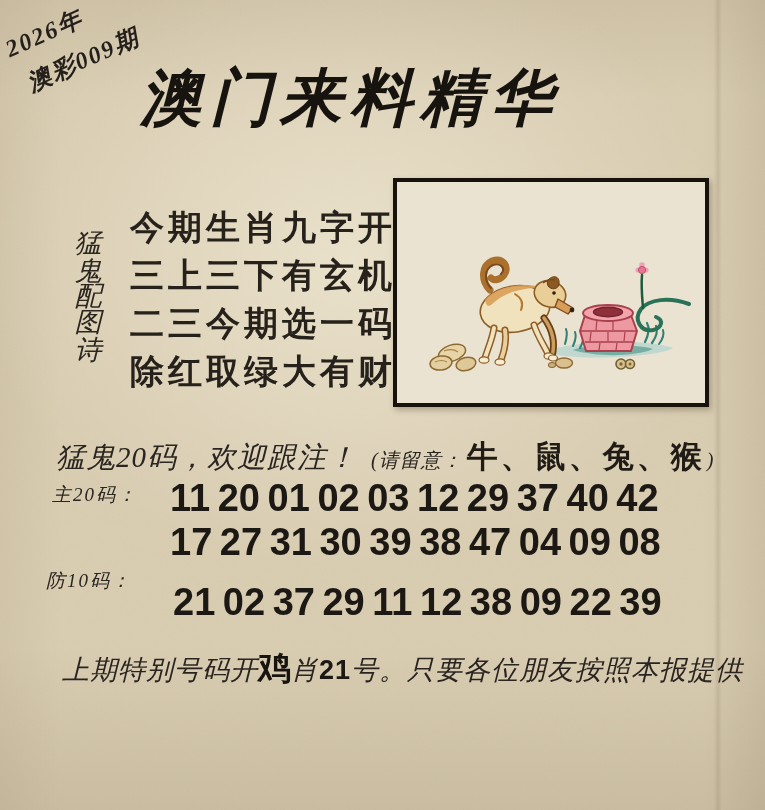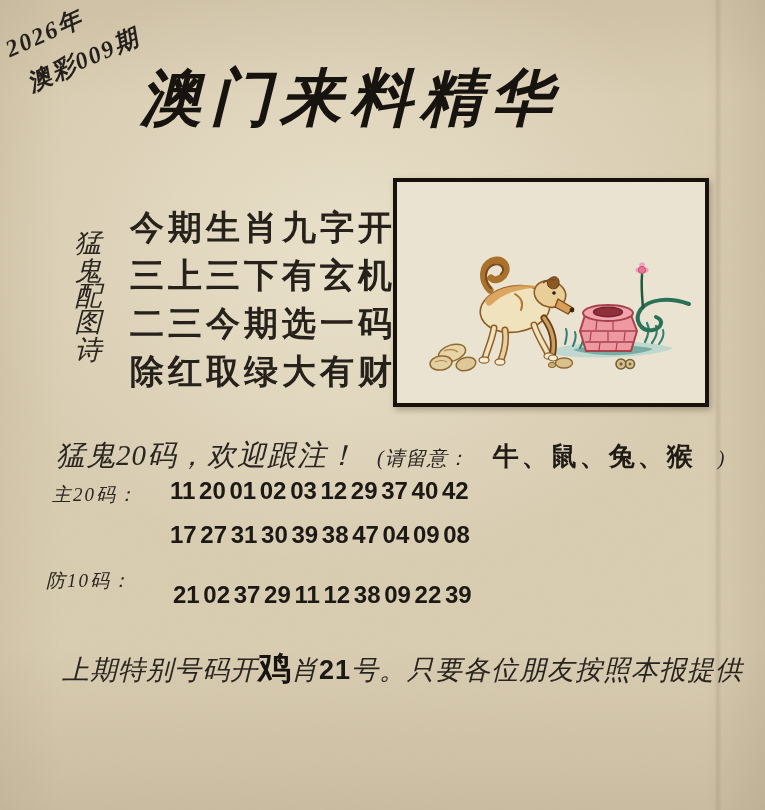--- a/index.html
+++ b/index.html
@@ -53,29 +53,29 @@
   }
 
   .illustration-frame{
     position:absolute;left:393px;top:178px;width:308px;height:221px;
     border:4px solid #17120c;background:#eae3d1;
     box-shadow:2px 3px 6px rgba(85,72,50,0.38);
   }
 
   .follow-line{
     position:absolute;left:56px;top:436px;display:flex;align-items:baseline;
-    white-space:nowrap;color:#2a2520;gap:20px;
+    white-space:nowrap;color:#2a2520;
   }
   .follow-line .headline{font-size:29px;letter-spacing:1px;}
-  .follow-line .note-open{font-size:20px;letter-spacing:1px;}
-  .follow-line .zodiacs{font-size:26px;margin-left:4px;letter-spacing:3px;color:#201b15;}
+  .follow-line .note-open{font-size:20px;margin-left:14px;letter-spacing:1px;}
+  .follow-line .zodiacs{font-size:31px;margin-left:4px;letter-spacing:3px;color:#201b15;}
   .follow-line .note-close{font-size:20px;margin-left:2px;}
 
   .code-label{position:absolute;font-size:19px;font-style:italic;letter-spacing:2px;color:#2a2520;white-space:nowrap;}
-  .code-row{position:absolute;font-size:24px;letter-spacing:0;word-spacing:-3px;white-space:nowrap;}
+  .code-row{position:absolute;font-size:38px;letter-spacing:0;word-spacing:-3px;white-space:nowrap;}
   .lbl-main{left:52px;top:482px;}
   .row-main1{left:170px;top:477px;}
   .row-main2{left:170px;top:521px;}
   .lbl-guard{left:46px;top:568px;}
   .row-guard{left:173px;top:581px;}
 
   .footer{
     position:absolute;left:62px;top:638px;width:670px;
     font-size:27px;line-height:61px;letter-spacing:1px;color:#2a2420;white-space:nowrap;
   }

